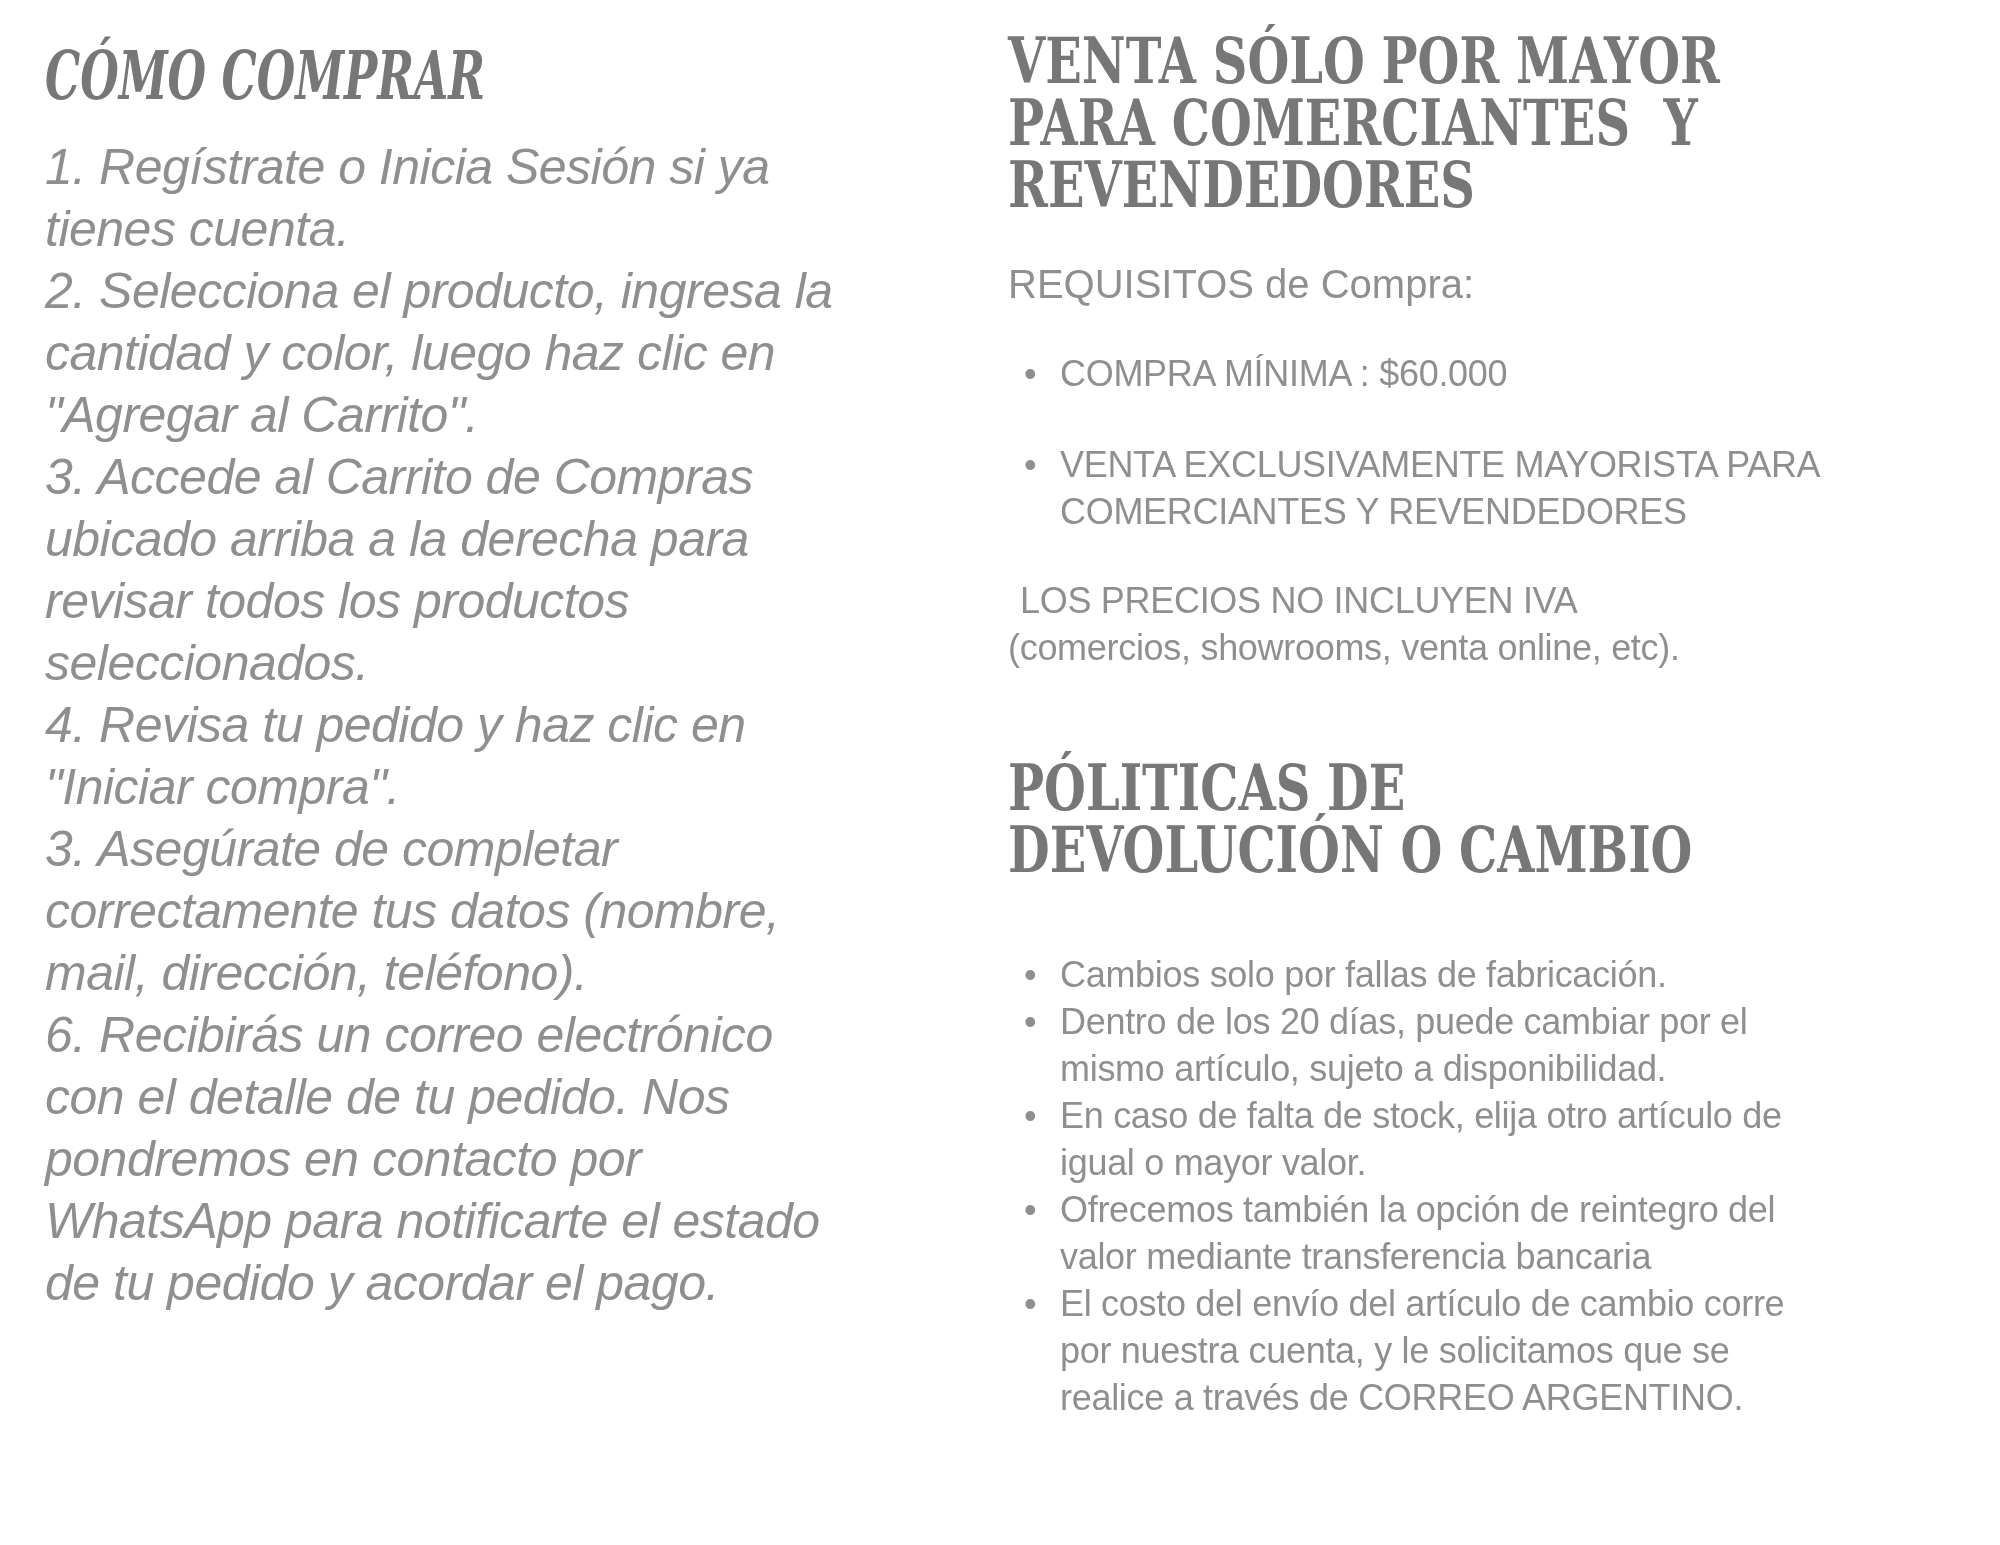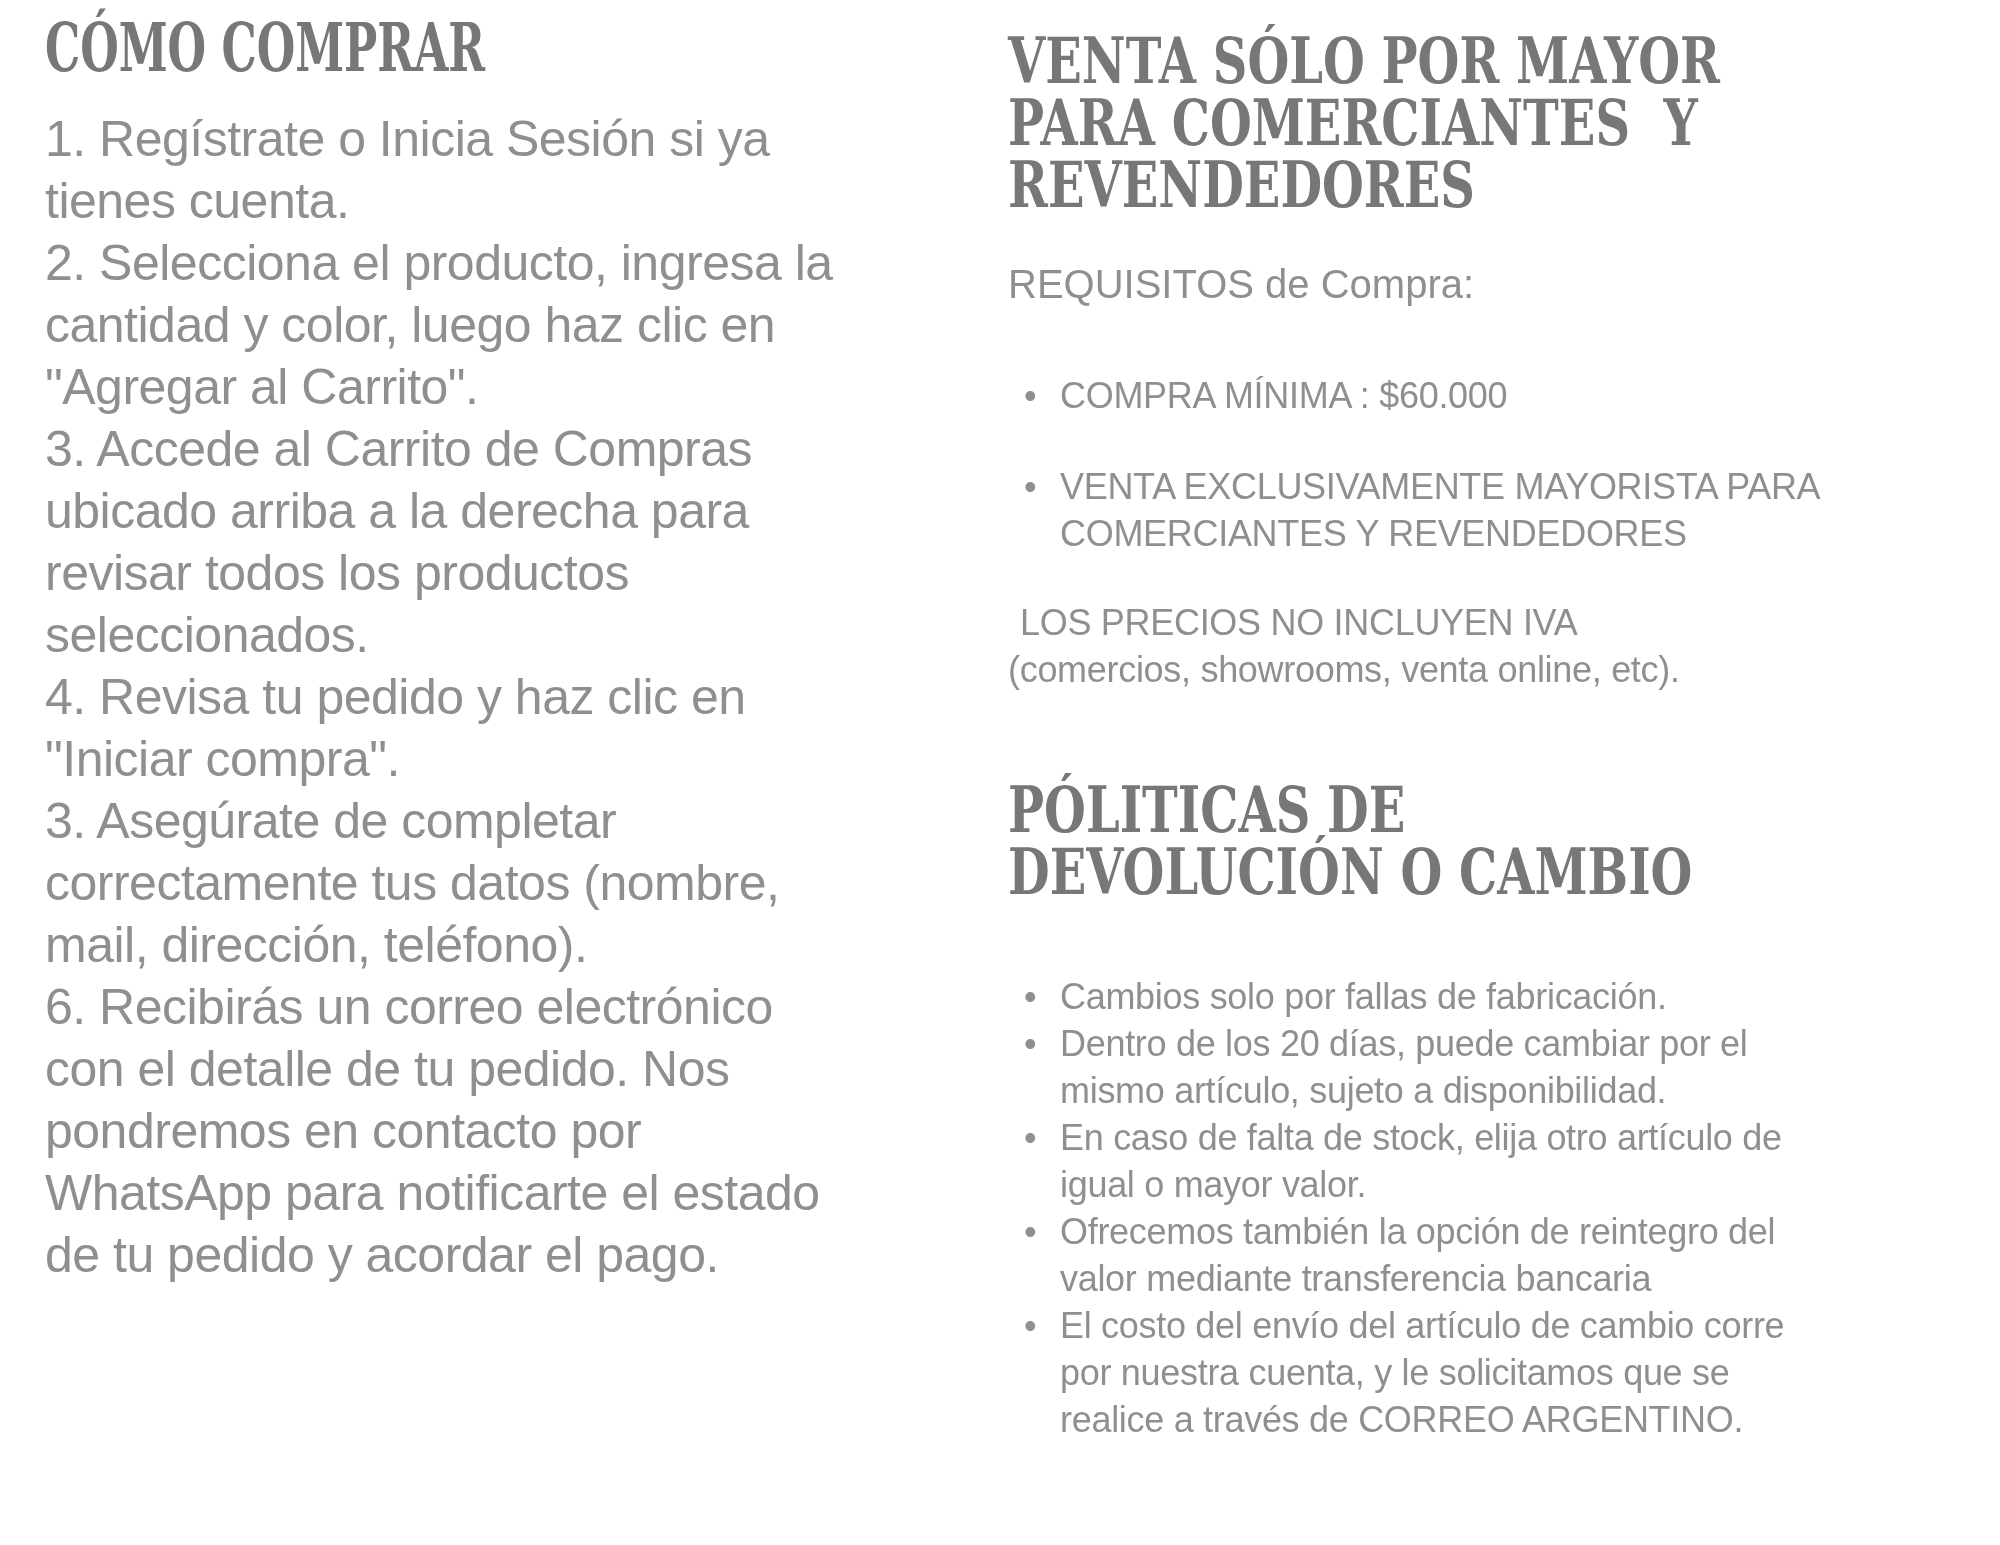--- a/index.html
+++ b/index.html
@@ -17,21 +17,21 @@
   }
   .display-heading{
     font-family:"DejaVu Serif", serif;
     font-weight:700;
     color:var(--heading-color);
     margin:0;
     white-space:pre-wrap;
     transform-origin:0 0;
   }
   
-  .left-col{position:absolute;left:45px;top:12px;width:920px;}
+  .left-col{position:absolute;left:45px;top:40px;width:920px;font-style:italic;}
   .h-left{
     font-size:68px;line-height:70px;
     letter-spacing:0px;
     transform:scaleX(0.65);
   }
   .steps{
     margin-top:26px;
     font-size:50px;line-height:62px;
     letter-spacing:-0.5px;
     color:var(--body-color);
@@ -58,21 +58,21 @@
   ul.bullets li{
     position:relative;
     padding-left:52px;
     white-space:pre-line;
   }
   ul.bullets li::before{
     content:"\2022";
     position:absolute;
     left:16px;top:0;
   }
-  ul.requisitos{margin-top:62px;}
+  ul.requisitos{margin-top:40px;}
   ul.requisitos li + li{margin-top:44px;}
   .note{
     margin:0;
     font-size:36px;line-height:47px;
     letter-spacing:-0.3px;
     color:var(--body-color);
     white-space:pre-line;
   }
   .tax-note{
     margin-top:42px;

